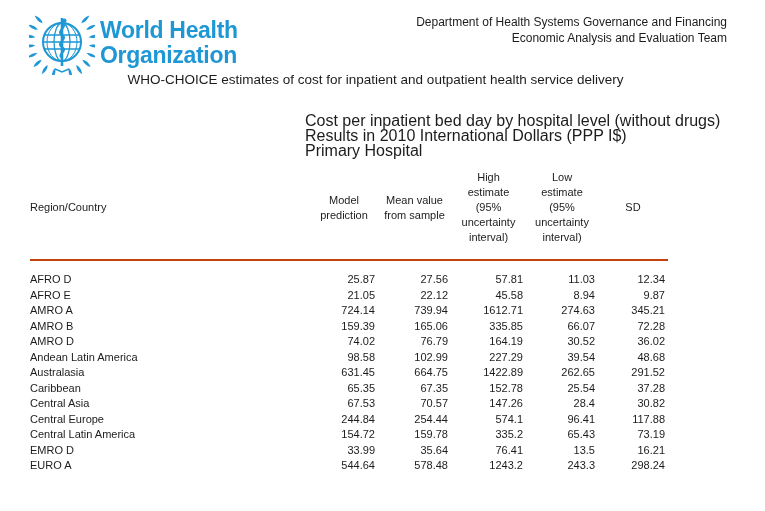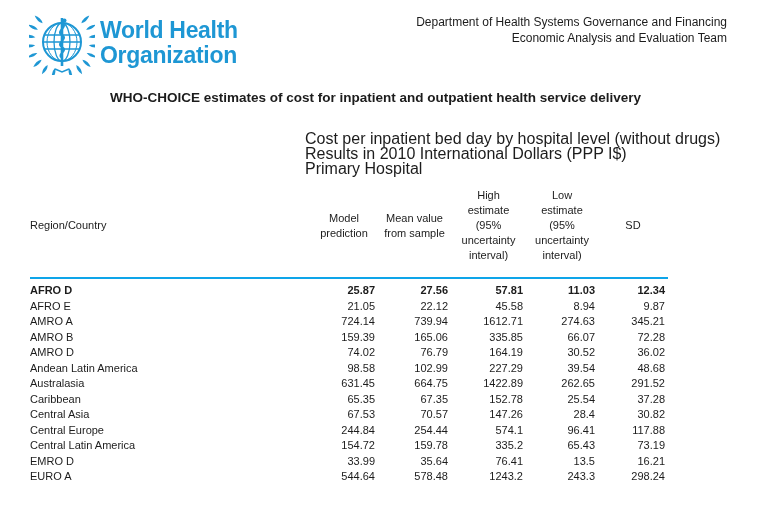--- a/index.html
+++ b/index.html
@@ -19,55 +19,55 @@
     position: absolute; left: 100px; top: 18px;
     font-size: 23px; font-weight: bold; line-height: 25px;
     letter-spacing: -0.3px; color: #1e97d4;
   }
   .team {
     position: absolute; right: 24px; top: 14px;
     text-align: right; font-size: 12px; line-height: 16px; color: #1c1c1c;
   }
   
   .doc-title {
-    padding-top: 90px;
+    padding-top: 72px;
     text-align: center;
-    font-size: 13.5px; font-weight: bold;
+    font-size: 13.5px; font-weight: normal;
   }
   .subtitle {
     margin: 26px 0 0 305px;
     font-size: 16px; line-height: 15px;
   }
   
   table.cost-table {
     margin: 6px 0 0 30px;
     border-collapse: collapse;
     table-layout: fixed;
     width: 638px;
     font-size: 11px;
   }
   .cost-table th {
     font-weight: normal;
     vertical-align: middle;
     text-align: center;
     white-space: pre-line;
     line-height: 15px;
     padding: 6px 0 14px 0;
-    border-bottom: 2px solid #0ea5e9;
+    border-bottom: 2px solid #c2410c;
   }
   .cost-table th.th-region { text-align: left; }
   .cost-table td {
     height: 15.5px;
     line-height: 15.5px;
     padding: 0;
     white-space: nowrap;
     overflow: hidden;
   }
   .cost-table td.num { text-align: right; padding-right: 3px; }
-  .cost-table tbody tr:first-child td { padding-top: 4px; font-weight: bold; }
+  .cost-table tbody tr:first-child td { padding-top: 11px; }
 </style>
 </head>
 <body>
 
 <div class="page">
 
   <svg class="emblem" width="66" height="64" viewBox="0 0 66 64" aria-hidden="true">
     <g fill="#1e97d4" stroke="none">
       <path transform="translate(26.0,57.1) rotate(195)" d="M0 0 Q3 -5 0 -11 Q-3 -5 0 0"></path>
       <path transform="translate(18.7,53.9) rotate(212)" d="M0 0 Q3 -5 0 -11 Q-3 -5 0 0"></path>

